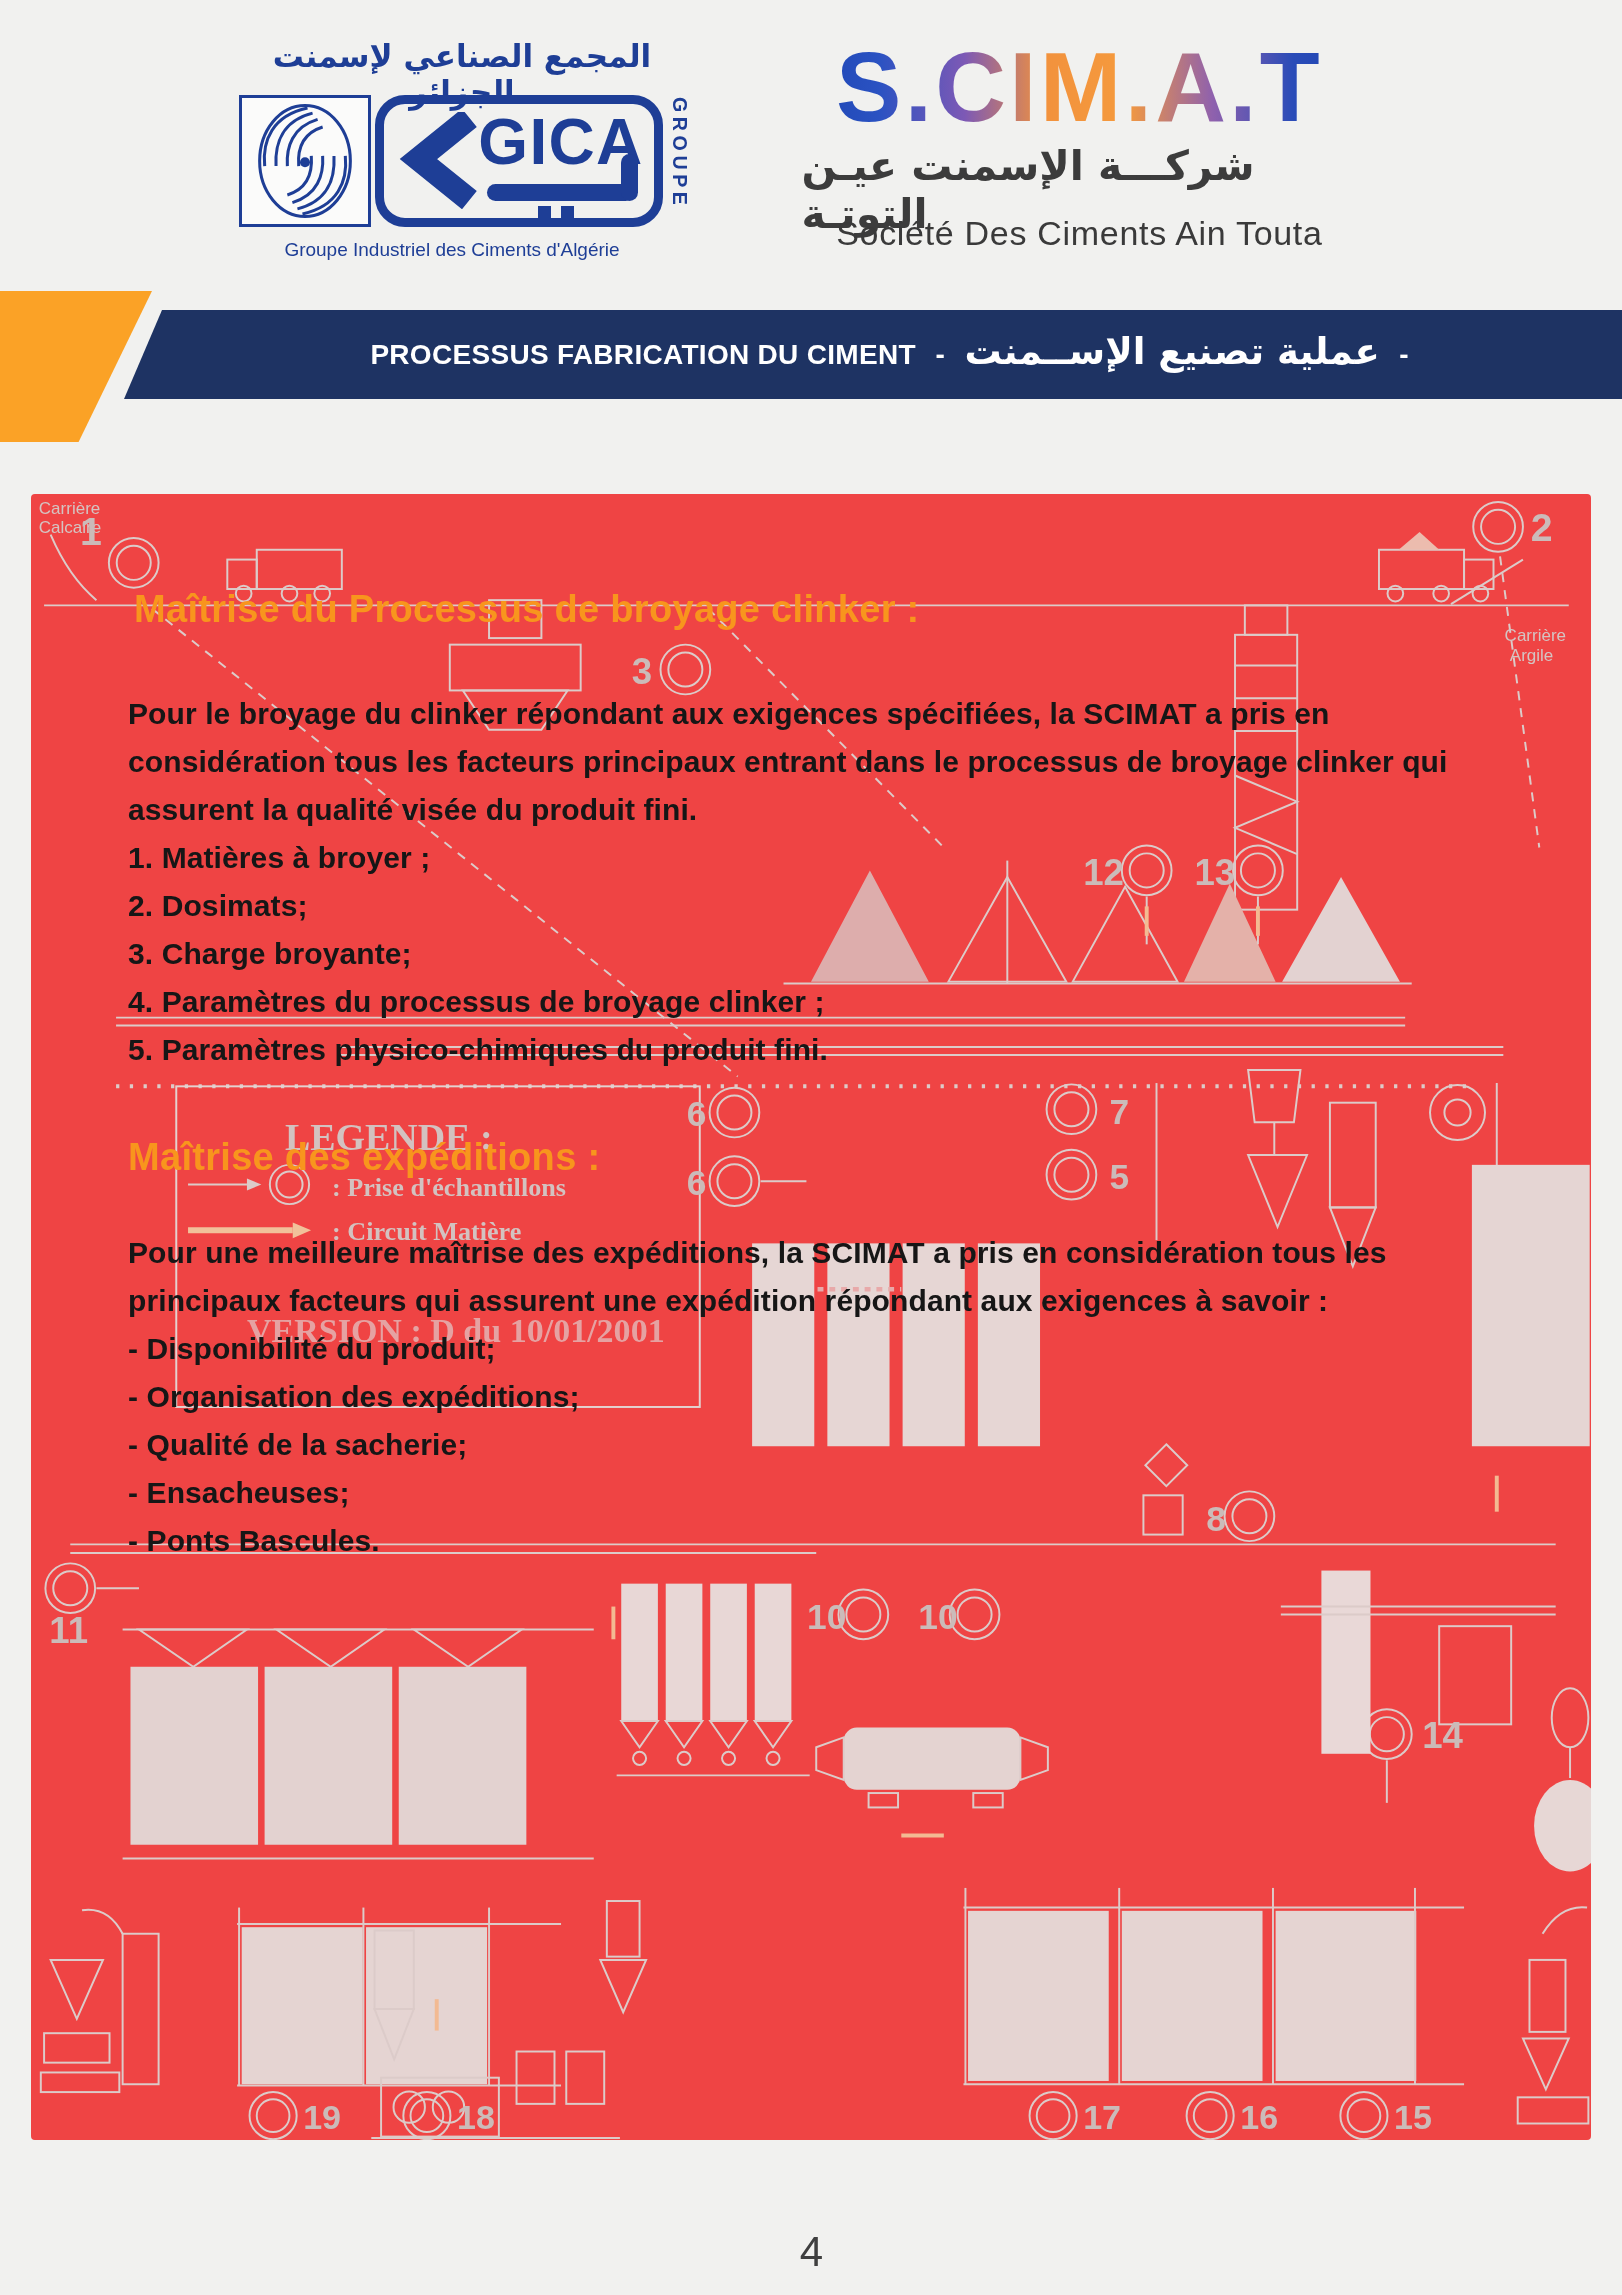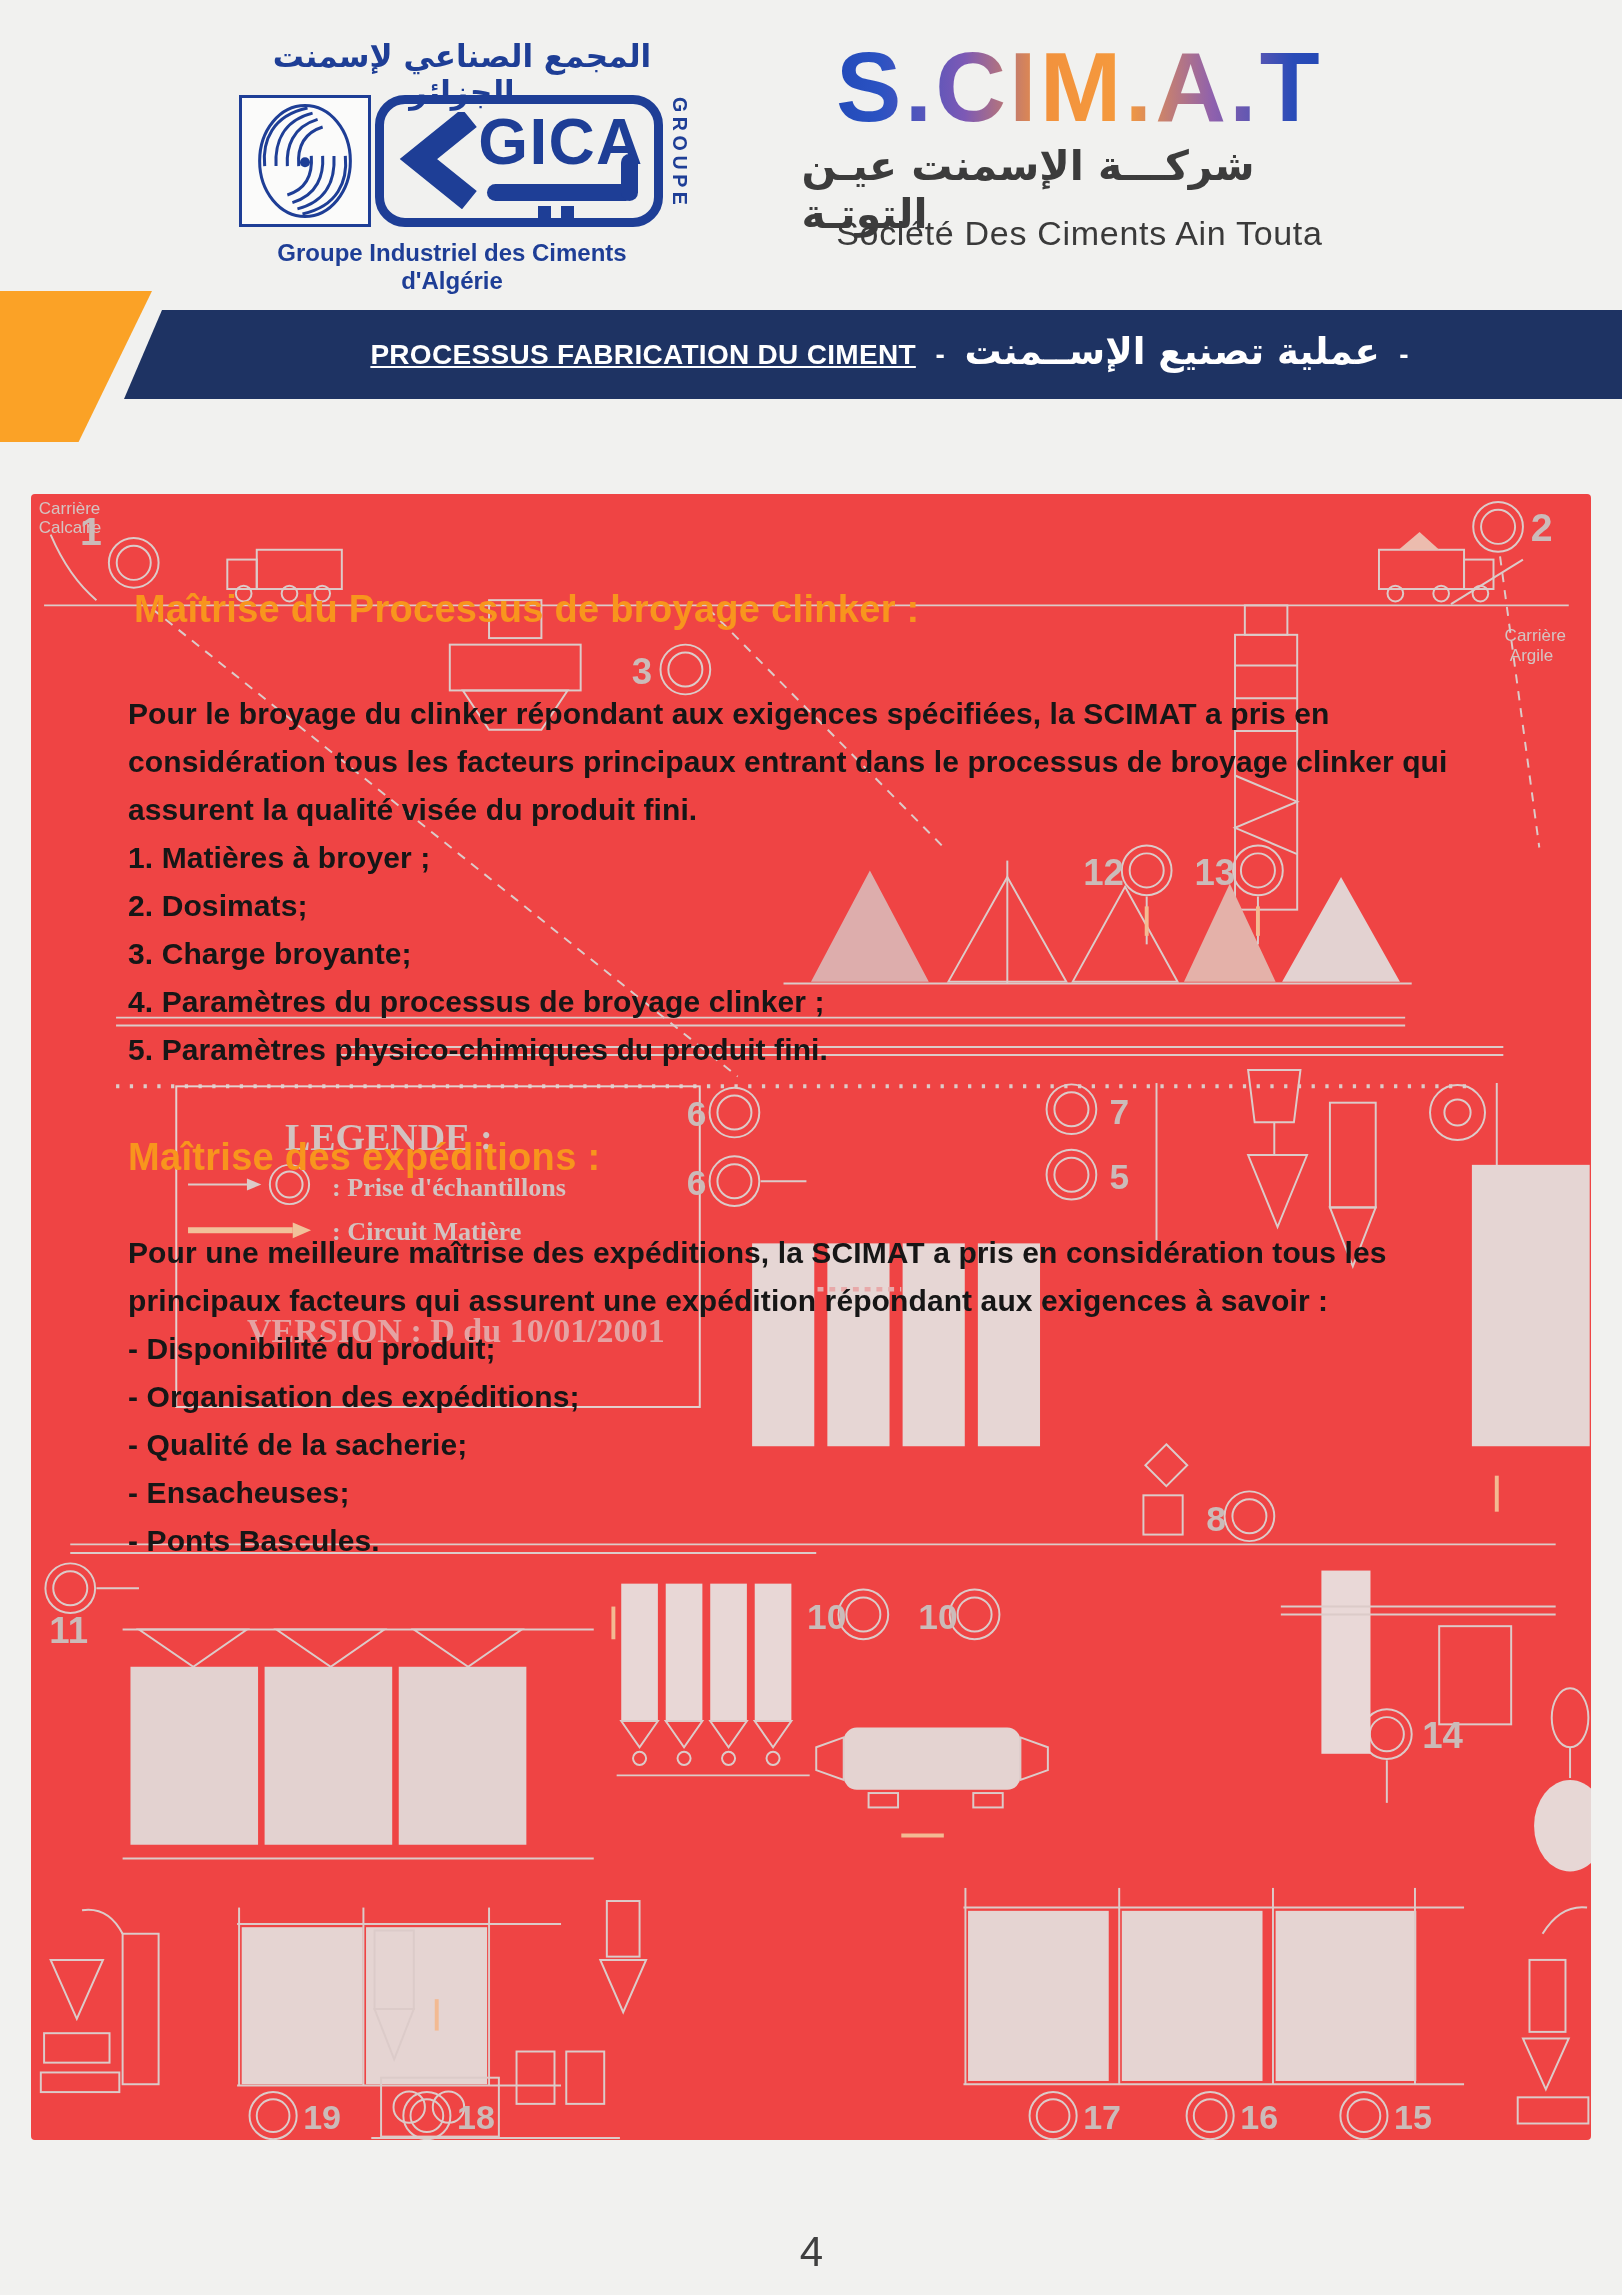--- a/index.html
+++ b/index.html
@@ -21,41 +21,41 @@
   .gica-bar { position:absolute; left:103px; bottom:17px; width:147px; height:17px;
               background:#1e3e96; border-radius:8.5px; }
   .gica-hook { position:absolute; right:15.7px; bottom:17px; width:17px; height:47px;
                background:#1e3e96; border-radius:8.5px; }
   .gica-dot1 { position:absolute; left:154px; bottom:-1.3px; width:13px; height:13px; background:#1e3e96; }
   .gica-dot2 { position:absolute; left:177px; bottom:-1.3px; width:13px; height:13px; background:#1e3e96; }
   .gica-groupe { position:absolute; left:432px; top:71px; height:131px; display:flex; align-items:center;
                  writing-mode:vertical-rl; font-size:19.6px; font-weight:bold; color:#1e3e96;
                  letter-spacing:4.6px; }
   .gica-sub { position:absolute; left:0; top:213px; width:432px; text-align:center;
-              font-size:24px; font-weight:bold; color:#1e3e96; }
+              font-size:19px; font-weight:normal; color:#1e3e96; }
 
   .scimat-block { position:absolute; left:785px; top:26px; width:589px; height:242px; }
   .scimat-logo { position:absolute; left:6.5px; top:5.2px; width:576px; text-align:center;
                  font-size:98px; font-weight:bold; letter-spacing:3.3px;
                  background:linear-gradient(90deg,#1c43b0 0%,#2a52c2 15%,#7d59b5 30%,#f2923d 44%,#f59a3d 58%,#8f61ad 73%,#2a4cb8 87%,#1c43b0 100%);
                  -webkit-background-clip:text; background-clip:text; color:transparent;
                  -webkit-text-fill-color:transparent; }
   .scimat-arabic { position:absolute; left:16.4px; top:116px; width:556px; text-align:left;
                    font-size:41px; font-weight:bold; color:#3c3c3c; }
   .scimat-sub { position:absolute; left:16.4px; top:188px; width:556px; text-align:center;
                 font-size:34px; color:#3a3a3a; letter-spacing:0.7px; }
 
   
   .orange-accent { position:absolute; left:0; top:291px; width:152px; height:151px;
                    background:#fba226; clip-path:polygon(0 0,100% 0,51.7% 100%,0 100%); }
   .banner { position:absolute; left:124px; top:310px; width:1498px; height:89px;
             background:#1e3363; clip-path:polygon(38px 0,100% 0,100% 100%,0 100%);
             display:flex; align-items:center; justify-content:center; gap:19.6px;
             padding-left:33px; color:#ffffff; }
-  .banner .lat { font-size:28px; font-weight:bold; letter-spacing:0.3px;text-decoration:underline; }
+  .banner .lat { font-size:28px; font-weight:bold; letter-spacing:0.3px; }
   .banner .sep { font-size:28px; font-weight:bold; }
   .banner .arb { font-size:37px; font-weight:bold; position:relative; top:-2.6px; }
 
   
   .card { position:absolute; left:31px; top:494px; width:1560px; height:1646px;
           background:#ef4444; border-radius:3.9px; }
   .wm { position:absolute; left:0; top:0; width:1560px; height:1646px; opacity:0.9; }
   .content { position:absolute; left:0; top:0; width:1623px; height:2295px; z-index:2; }
 
   .h-orange { position:absolute; font-size:38px; font-weight:bold; color:#f8951d; letter-spacing:0.3px; }

